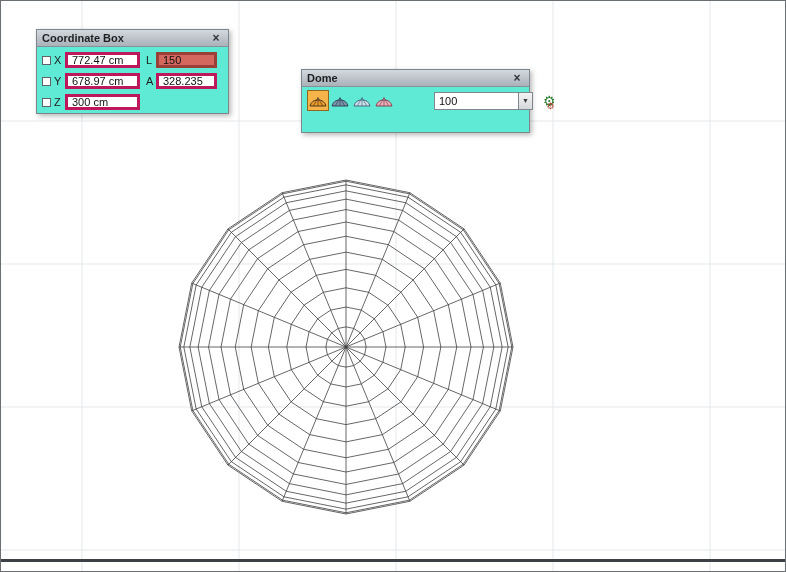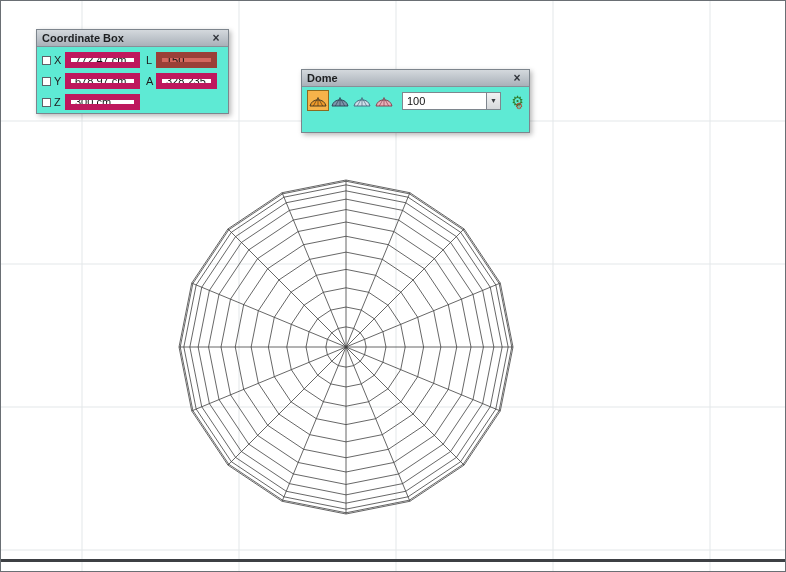--- a/index.html
+++ b/index.html
@@ -43,21 +43,21 @@
   
   #coordinate-box { left:35px; top:28px; width:193px; height:85px; }
   .cb-body { position:relative; height:66px; }
   .cb-row { position:absolute; left:0; height:16px; display:flex; align-items:center; }
   .checkbox {
     display:inline-block; width:9px; height:9px;
     border:1px solid #5c6268; background:#fff; margin-right:3px;
   }
   .axis-label { width:11px; font-size:11px; }
   .field {
-    height:16px; border:6px solid #be185d; background:#fff;
+    height:16px; border:3px solid #be185d; background:#fff;
     font-family:"Liberation Sans", sans-serif;
     font-size:11px; padding:0 4px; color:#111;
   }
   .cb-field { width:75px; }
   .polar-label { position:absolute; width:10px; font-size:11px; }
   .polar-field { position:absolute; width:61px; }
   .highlight-field { background:#d4685e; border-color:#9a4038; }
 
   
   #dome-palette { left:300px; top:68px; width:229px; height:64px; }
@@ -67,21 +67,21 @@
   .tool-btn {
     width:24px; height:21px;
     display:flex; align-items:center; justify-content:center;
     border:1px solid transparent; background:transparent;
   }
   .tool-btn.selected { background:#f6b34a; border:1px solid #8d6a1f; }
   .combo { margin-left:7px; display:flex; height:18px; }
   .combo-value {
     width:84px; height:18px; border:1px solid #7e868e; border-right:none;
     background:#fff; font-size:11px; padding:0 4px;
-    font-family:"Liberation Sans", sans-serif; color:#111;
+    font-family:"Liberation Sans", sans-serif; color:#111;margin-left:32px;
   }
   .combo-arrow {
     width:15px; height:18px; border:1px solid #7e868e;
     background:linear-gradient(#f2f3f4,#d6d9dc);
     display:flex; align-items:center; justify-content:center;
     font-size:7px; color:#3a3e42;
   }
   .gear-btn {
     margin-left:10px; width:24px; height:21px; position:relative;
     display:flex; align-items:center; justify-content:center;

